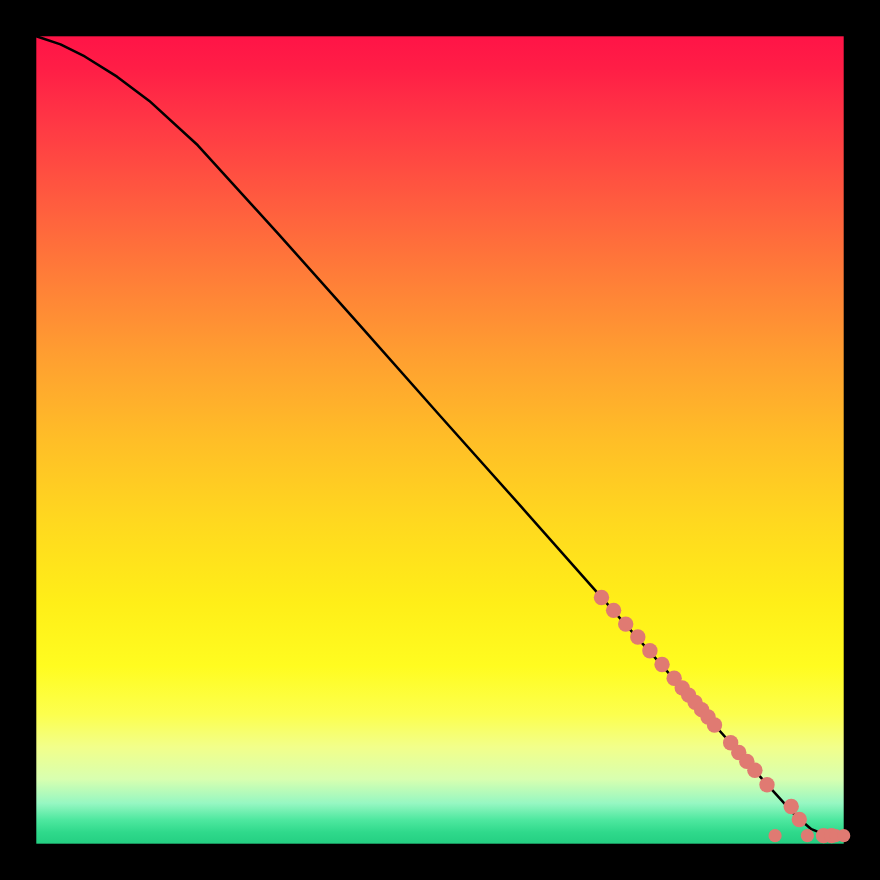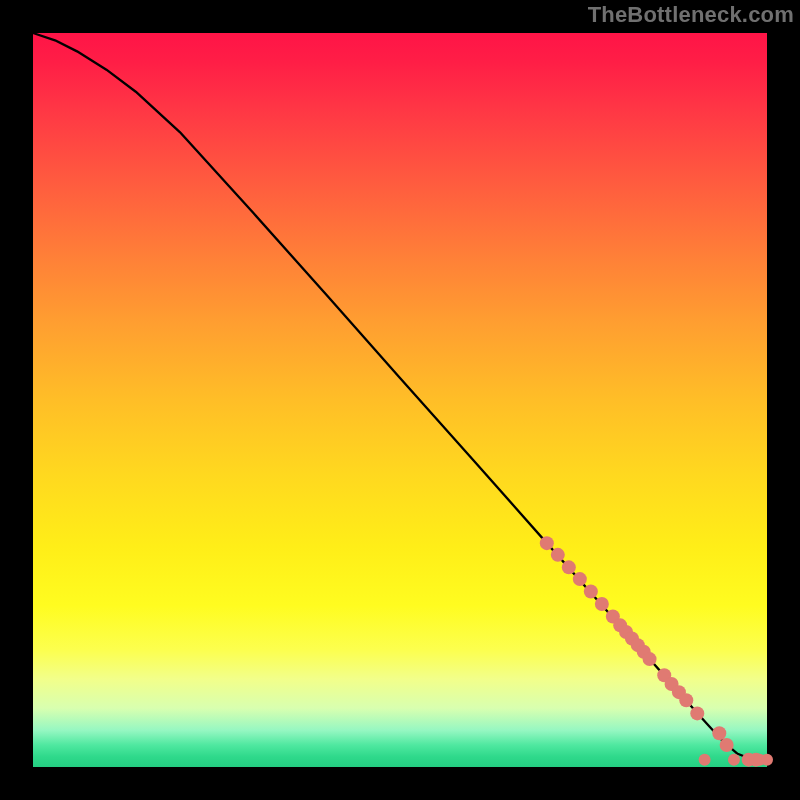--- a/index.html
+++ b/index.html
@@ -71,21 +71,20 @@
   }
   .dot {
     fill: #e07a72;
     stroke: none;
   }
 </style>
 </head>
 <body>
 
 <div class="frame">
-  <div class="watermark">TheBottleneck.com</div>
 
   <div class="plot">
     <svg class="overlay">
       <path id="curve-path" class="curve" d="M 0.00 0.00 L 22.02 7.34 L 44.04 18.35 L 73.40 36.70 L 102.76 58.72 L 146.80 99.09 L 220.20 179.83 L 293.60 262.04 L 367.00 344.98 L 440.40 427.19 L 513.80 510.13 L 572.52 576.19 L 616.56 626.10 L 645.92 659.13 L 660.60 676.01 L 675.28 692.16 L 689.96 708.31 L 704.64 720.79 L 719.32 726.66 L 734.00 726.66"></path>
       <g id="dots-group">
           <circle cx="513.80" cy="510.13" r="7" class="dot"></circle>
           <circle cx="524.81" cy="521.87" r="7" class="dot"></circle>
           <circle cx="535.82" cy="534.35" r="7" class="dot"></circle>
           <circle cx="546.83" cy="546.10" r="7" class="dot"></circle>
           <circle cx="557.84" cy="558.57" r="7" class="dot"></circle>

